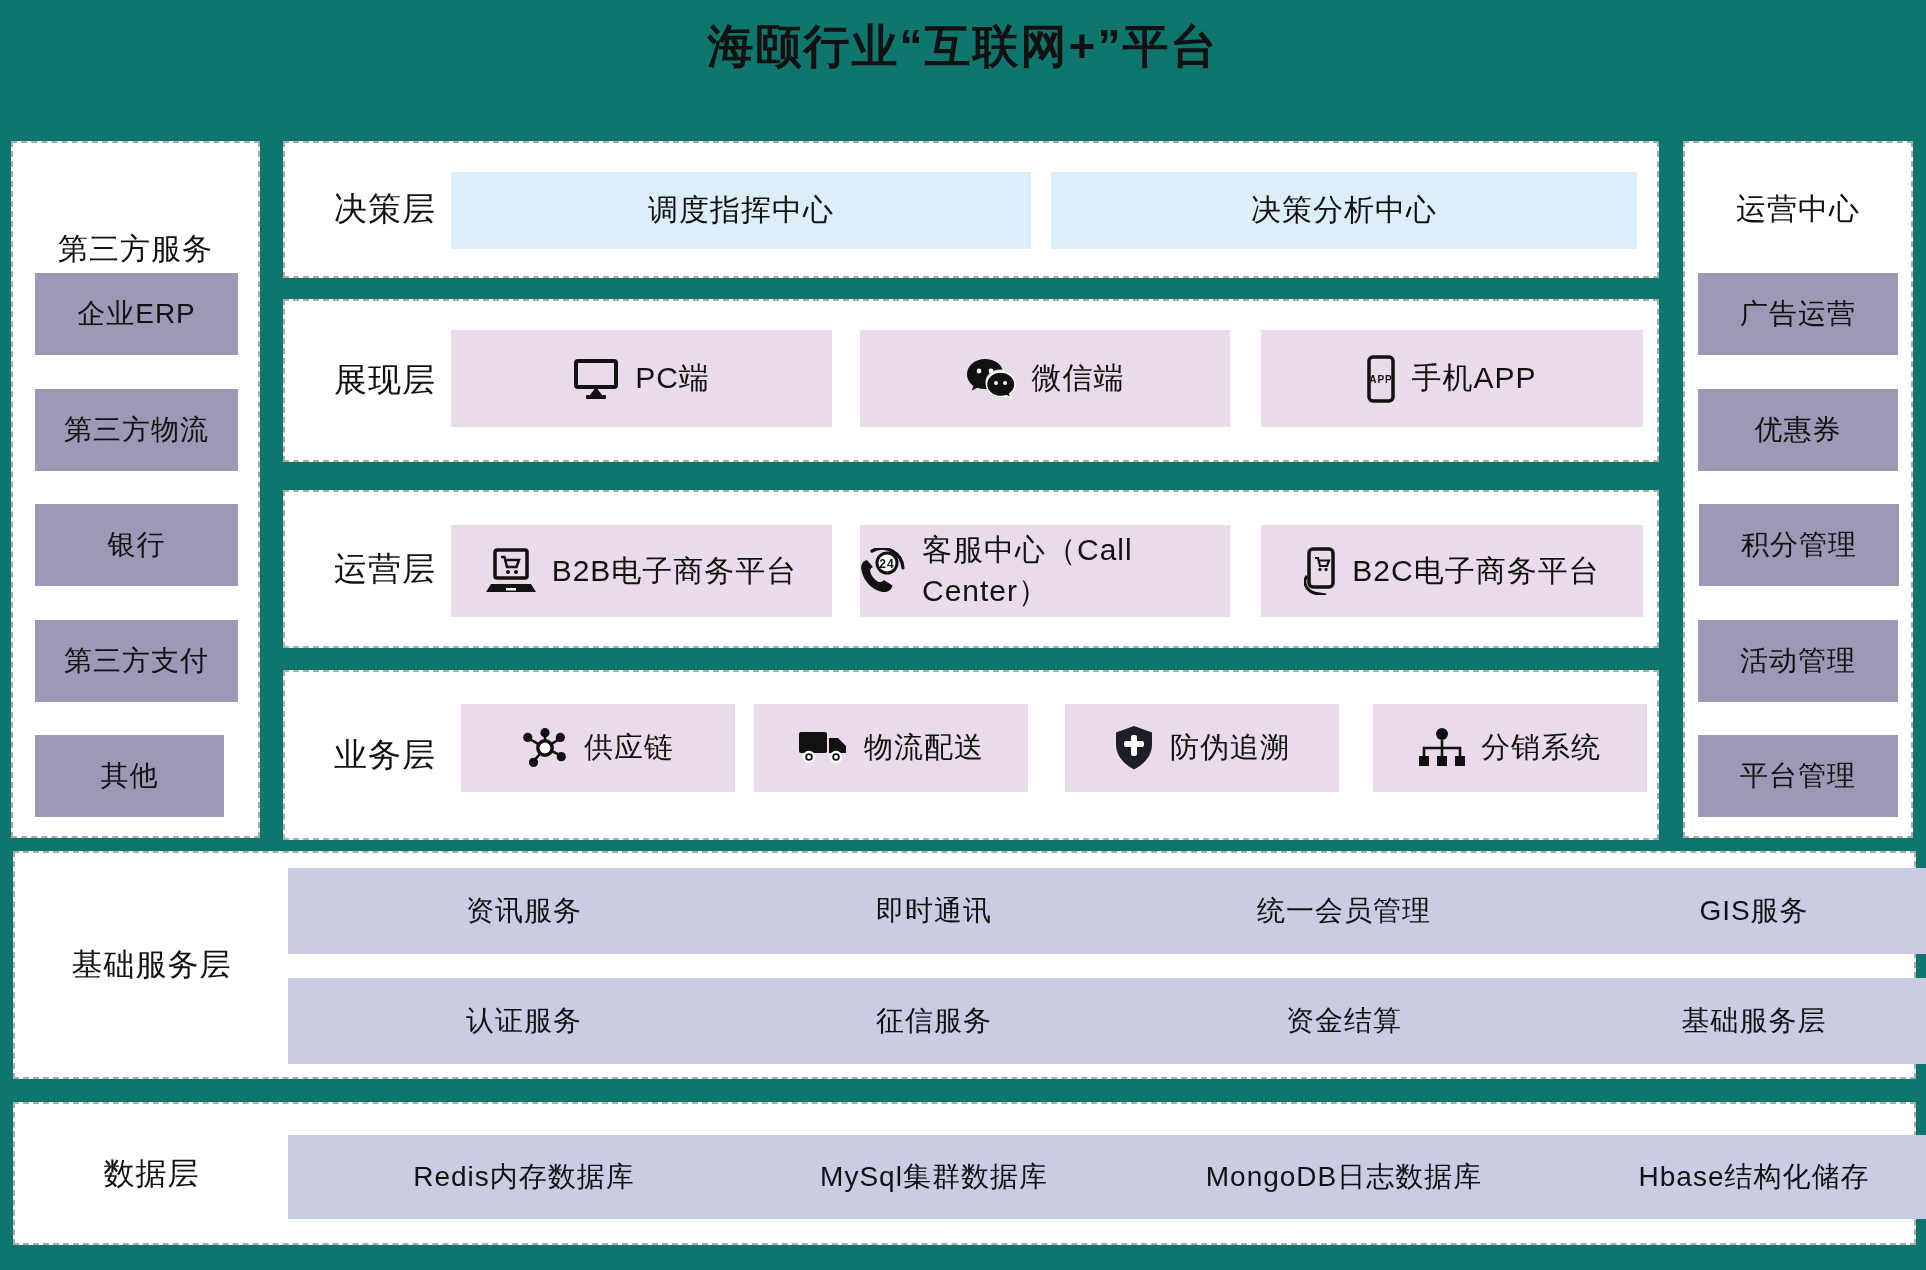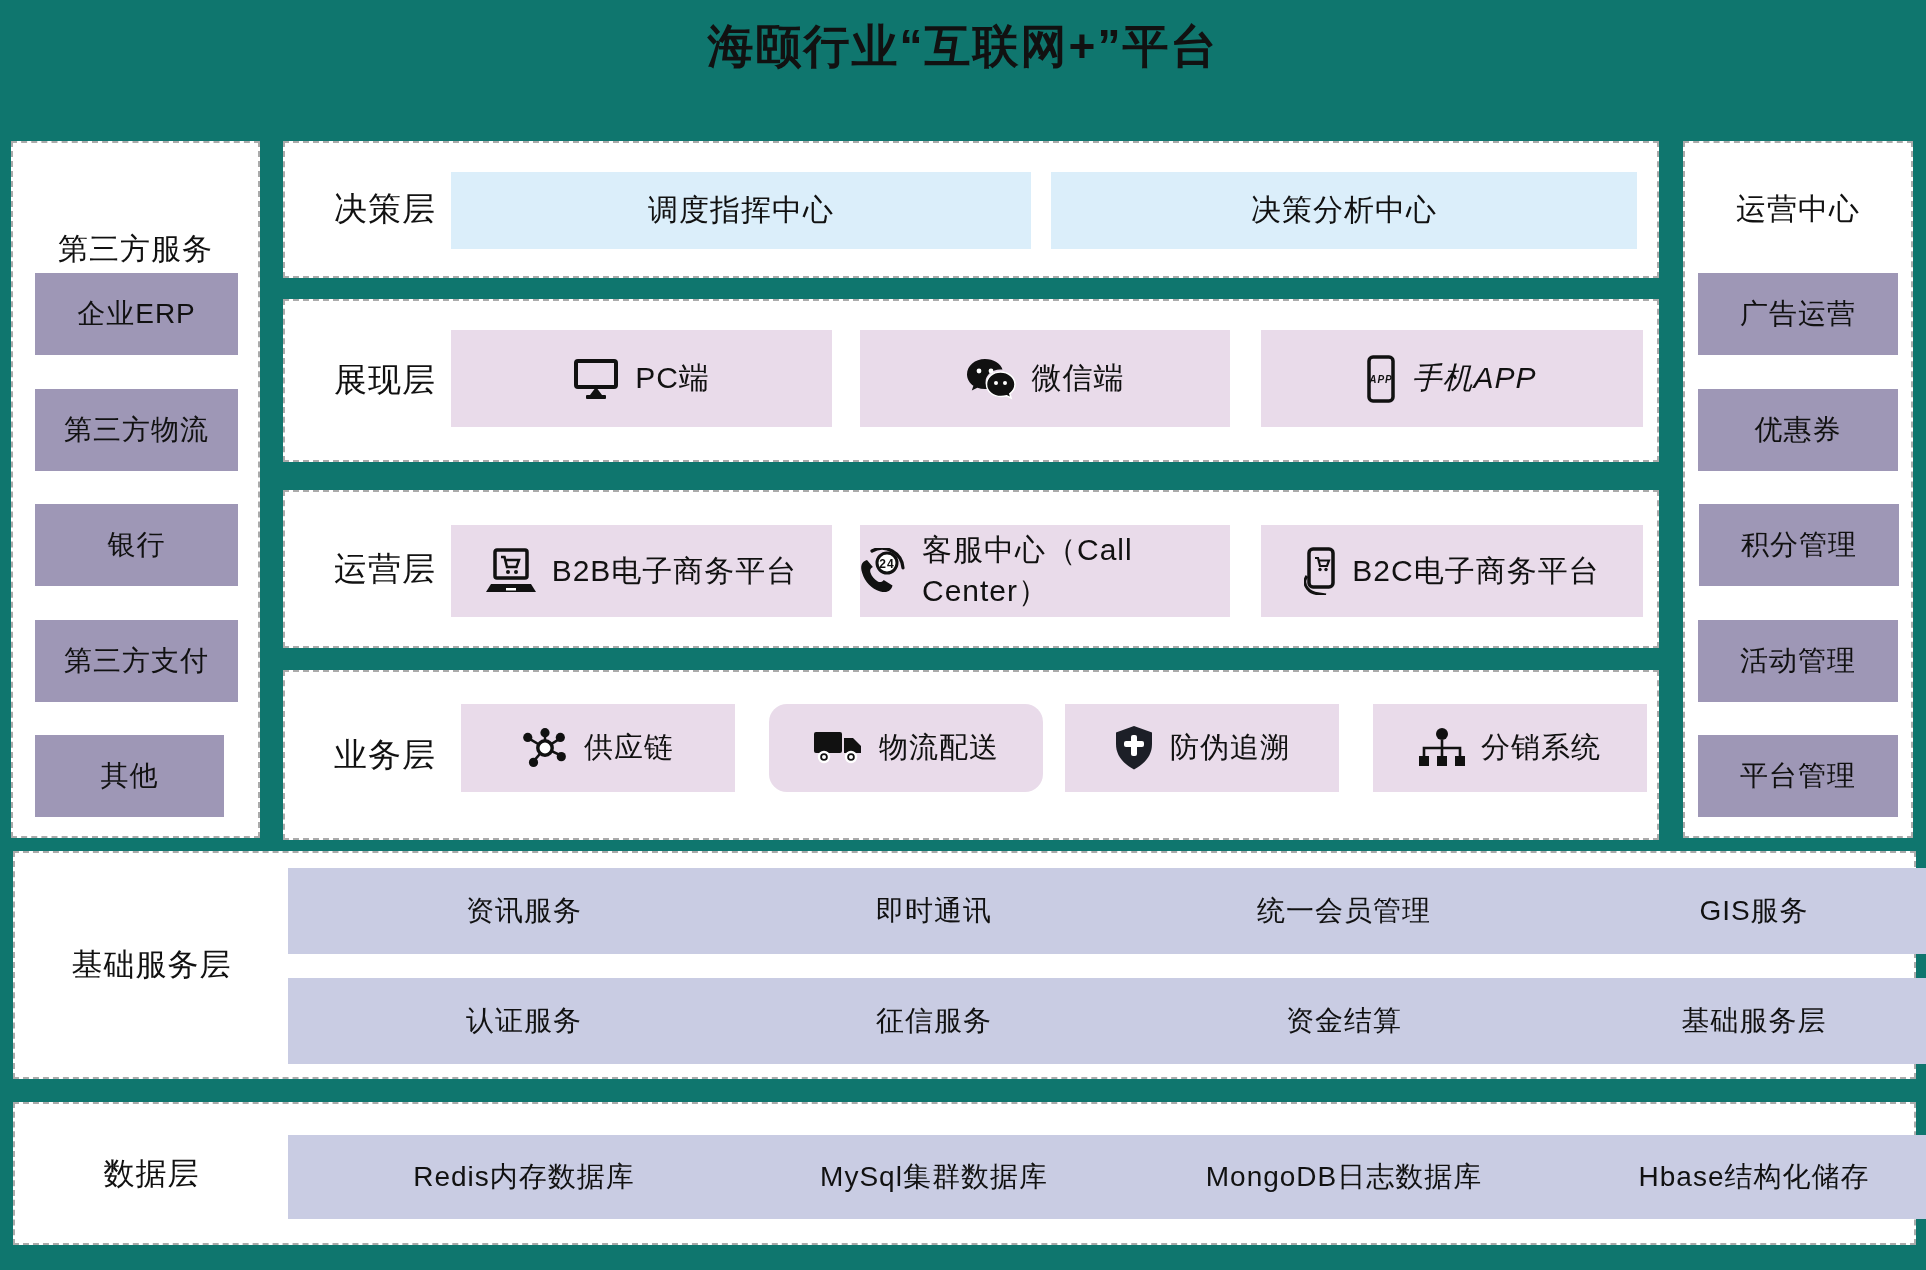--- a/index.html
+++ b/index.html
@@ -96,21 +96,21 @@
           <circle cx="13" cy="14" r="2.4" fill="#fff"></circle>
           <circle cx="25" cy="14" r="2.4" fill="#fff"></circle>
           <path d="M34.5 15 c8 0 14.5 5.5 14.5 12.3 0 3.8 -2 7.2 -5.2 9.5 l1.3 4.2 -4.4 -2.2 c-1.9 .5 -3.6 .8 -5.7 .8 -8 0 -14.5 -5.6 -14.5 -12.4 0 -6.7 6 -12.2 14 -12.2 Z" fill="#111" stroke="#fff" stroke-width="1.5"></path>
           <circle cx="30" cy="26" r="2" fill="#fff"></circle>
           <circle cx="39" cy="26" r="2" fill="#fff"></circle>
         </svg>
       </span>
       <span>微信端</span>
     </div>
 
-    <div class="pink-box" style="left:976px;top:29px;width:382px;height:97px;font-style:italic;">
+    <div class="pink-box" style="left:976px;top:29px;width:382px;height:97px;">
       <span class="icon">
         <svg width="28" height="48" viewBox="0 0 28 48">
           <rect x="2" y="2" width="24" height="44" rx="4" fill="none" stroke="#111" stroke-width="3.5"></rect>
           <text x="14" y="28" text-anchor="middle" font-size="10" font-weight="bold" fill="#111">APP</text>
         </svg>
       </span>
       <span>手机APP</span>
     </div>
   </div>
 
@@ -174,21 +174,21 @@
           <circle cx="24" cy="6" r="4.8" fill="#111"></circle>
           <circle cx="40" cy="11" r="4.8" fill="#111"></circle>
           <circle cx="41" cy="31" r="4.8" fill="#111"></circle>
           <circle cx="12" cy="37" r="4.8" fill="#111"></circle>
           <circle cx="6" cy="11" r="4.8" fill="#111"></circle>
         </svg>
       </span>
       <span>供应链</span>
     </div>
 
-    <div class="pink-box" style="left:484px;top:32px;width:274px;height:88px;font-size:29px;border-radius:18px;">
+    <div class="pink-box" style="left:469px;top:32px;width:274px;height:88px;font-size:29px;">
       <span class="icon">
         <svg width="50" height="38" viewBox="0 0 50 38">
           <rect x="1" y="3" width="28" height="21" rx="2" fill="#111"></rect>
           <path d="M31 9 h9 l8 8 v7 h-17 Z" fill="#111"></path>
           <circle cx="11" cy="28" r="5" fill="#111" stroke="#fff" stroke-width="2.4"></circle>
           <circle cx="11" cy="28" r="2" fill="#fff"></circle>
           <circle cx="38" cy="28" r="5" fill="#111" stroke="#fff" stroke-width="2.4"></circle>
           <circle cx="38" cy="28" r="2" fill="#fff"></circle>
         </svg>
       </span>

